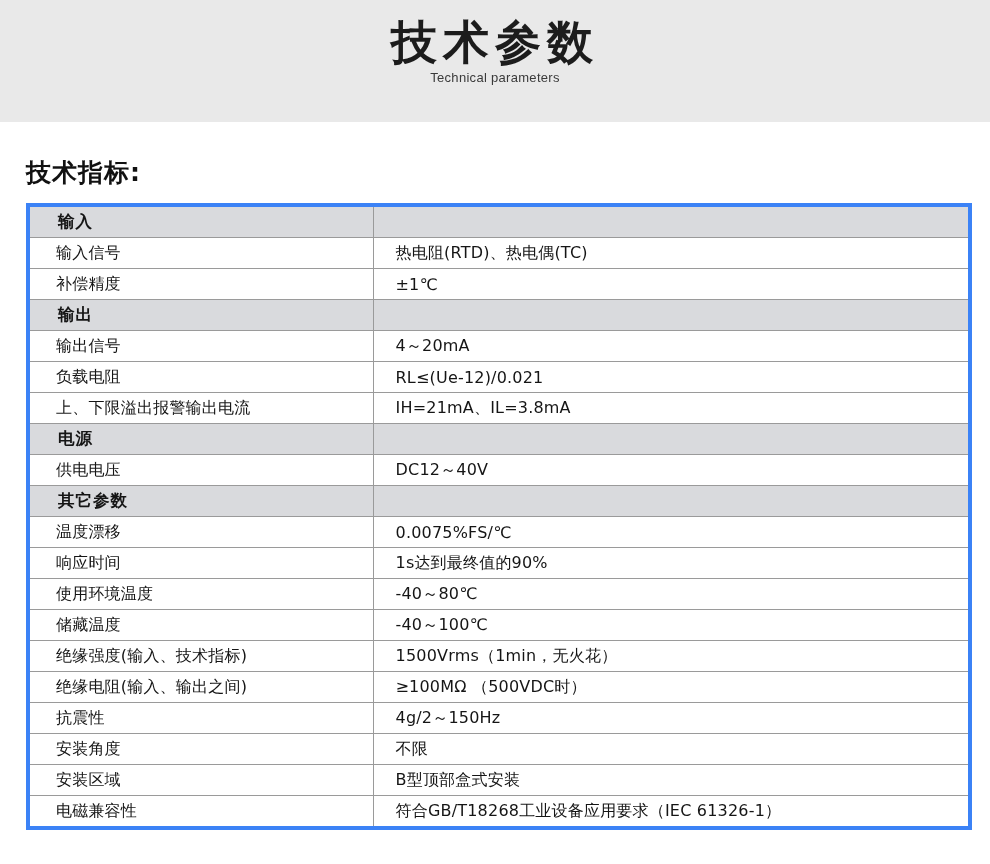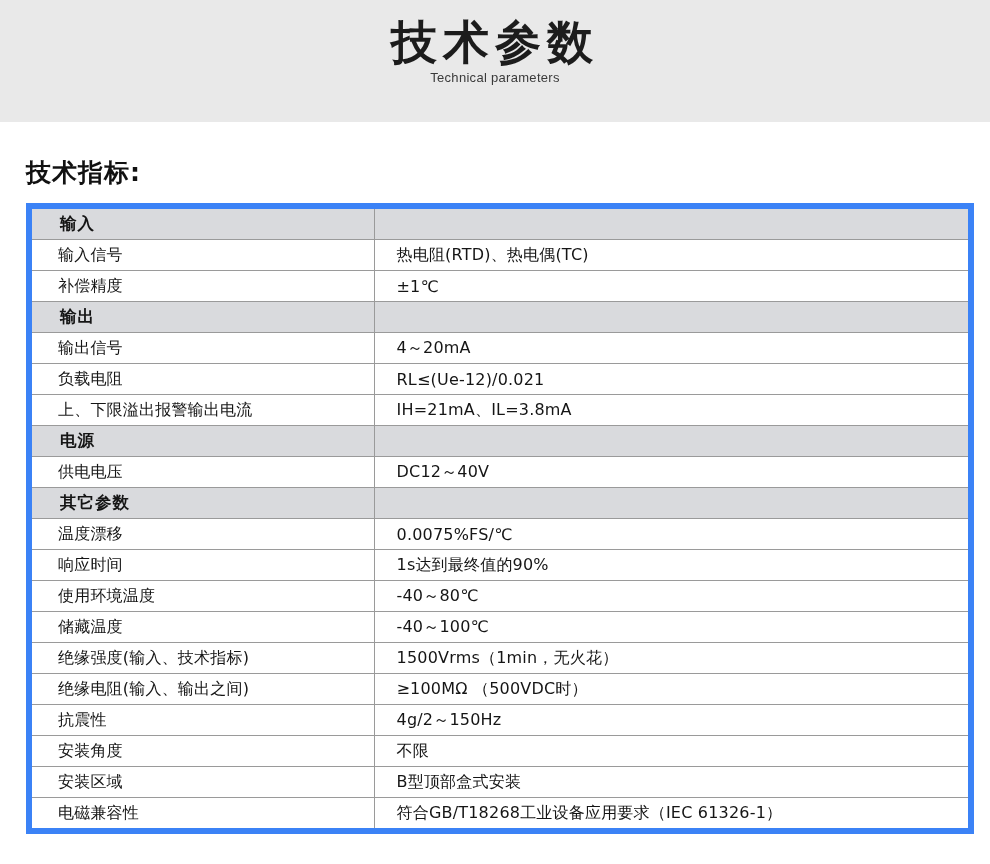--- a/index.html
+++ b/index.html
@@ -56,21 +56,21 @@
     letter-spacing: 1px;
   }
   
   .table-wrap {
     margin: 0 22px 0 26px;
   }
   table.spec {
     border-collapse: collapse;
     width: 942px;
     table-layout: fixed;
-    border: 6px solid #3b82f6;
+    border: 4px solid #3b82f6;
   }
   table.spec col.c1 { width: 345px; }
   table.spec col.c2 { width: 597px; }
   table.spec td {
     border: 1px solid #9a9a9a;
     height: 30px;
     padding: 0 10px;
     font-size: 16px;
     font-family: "DejaVu Sans", sans-serif;
     color: #151515;

